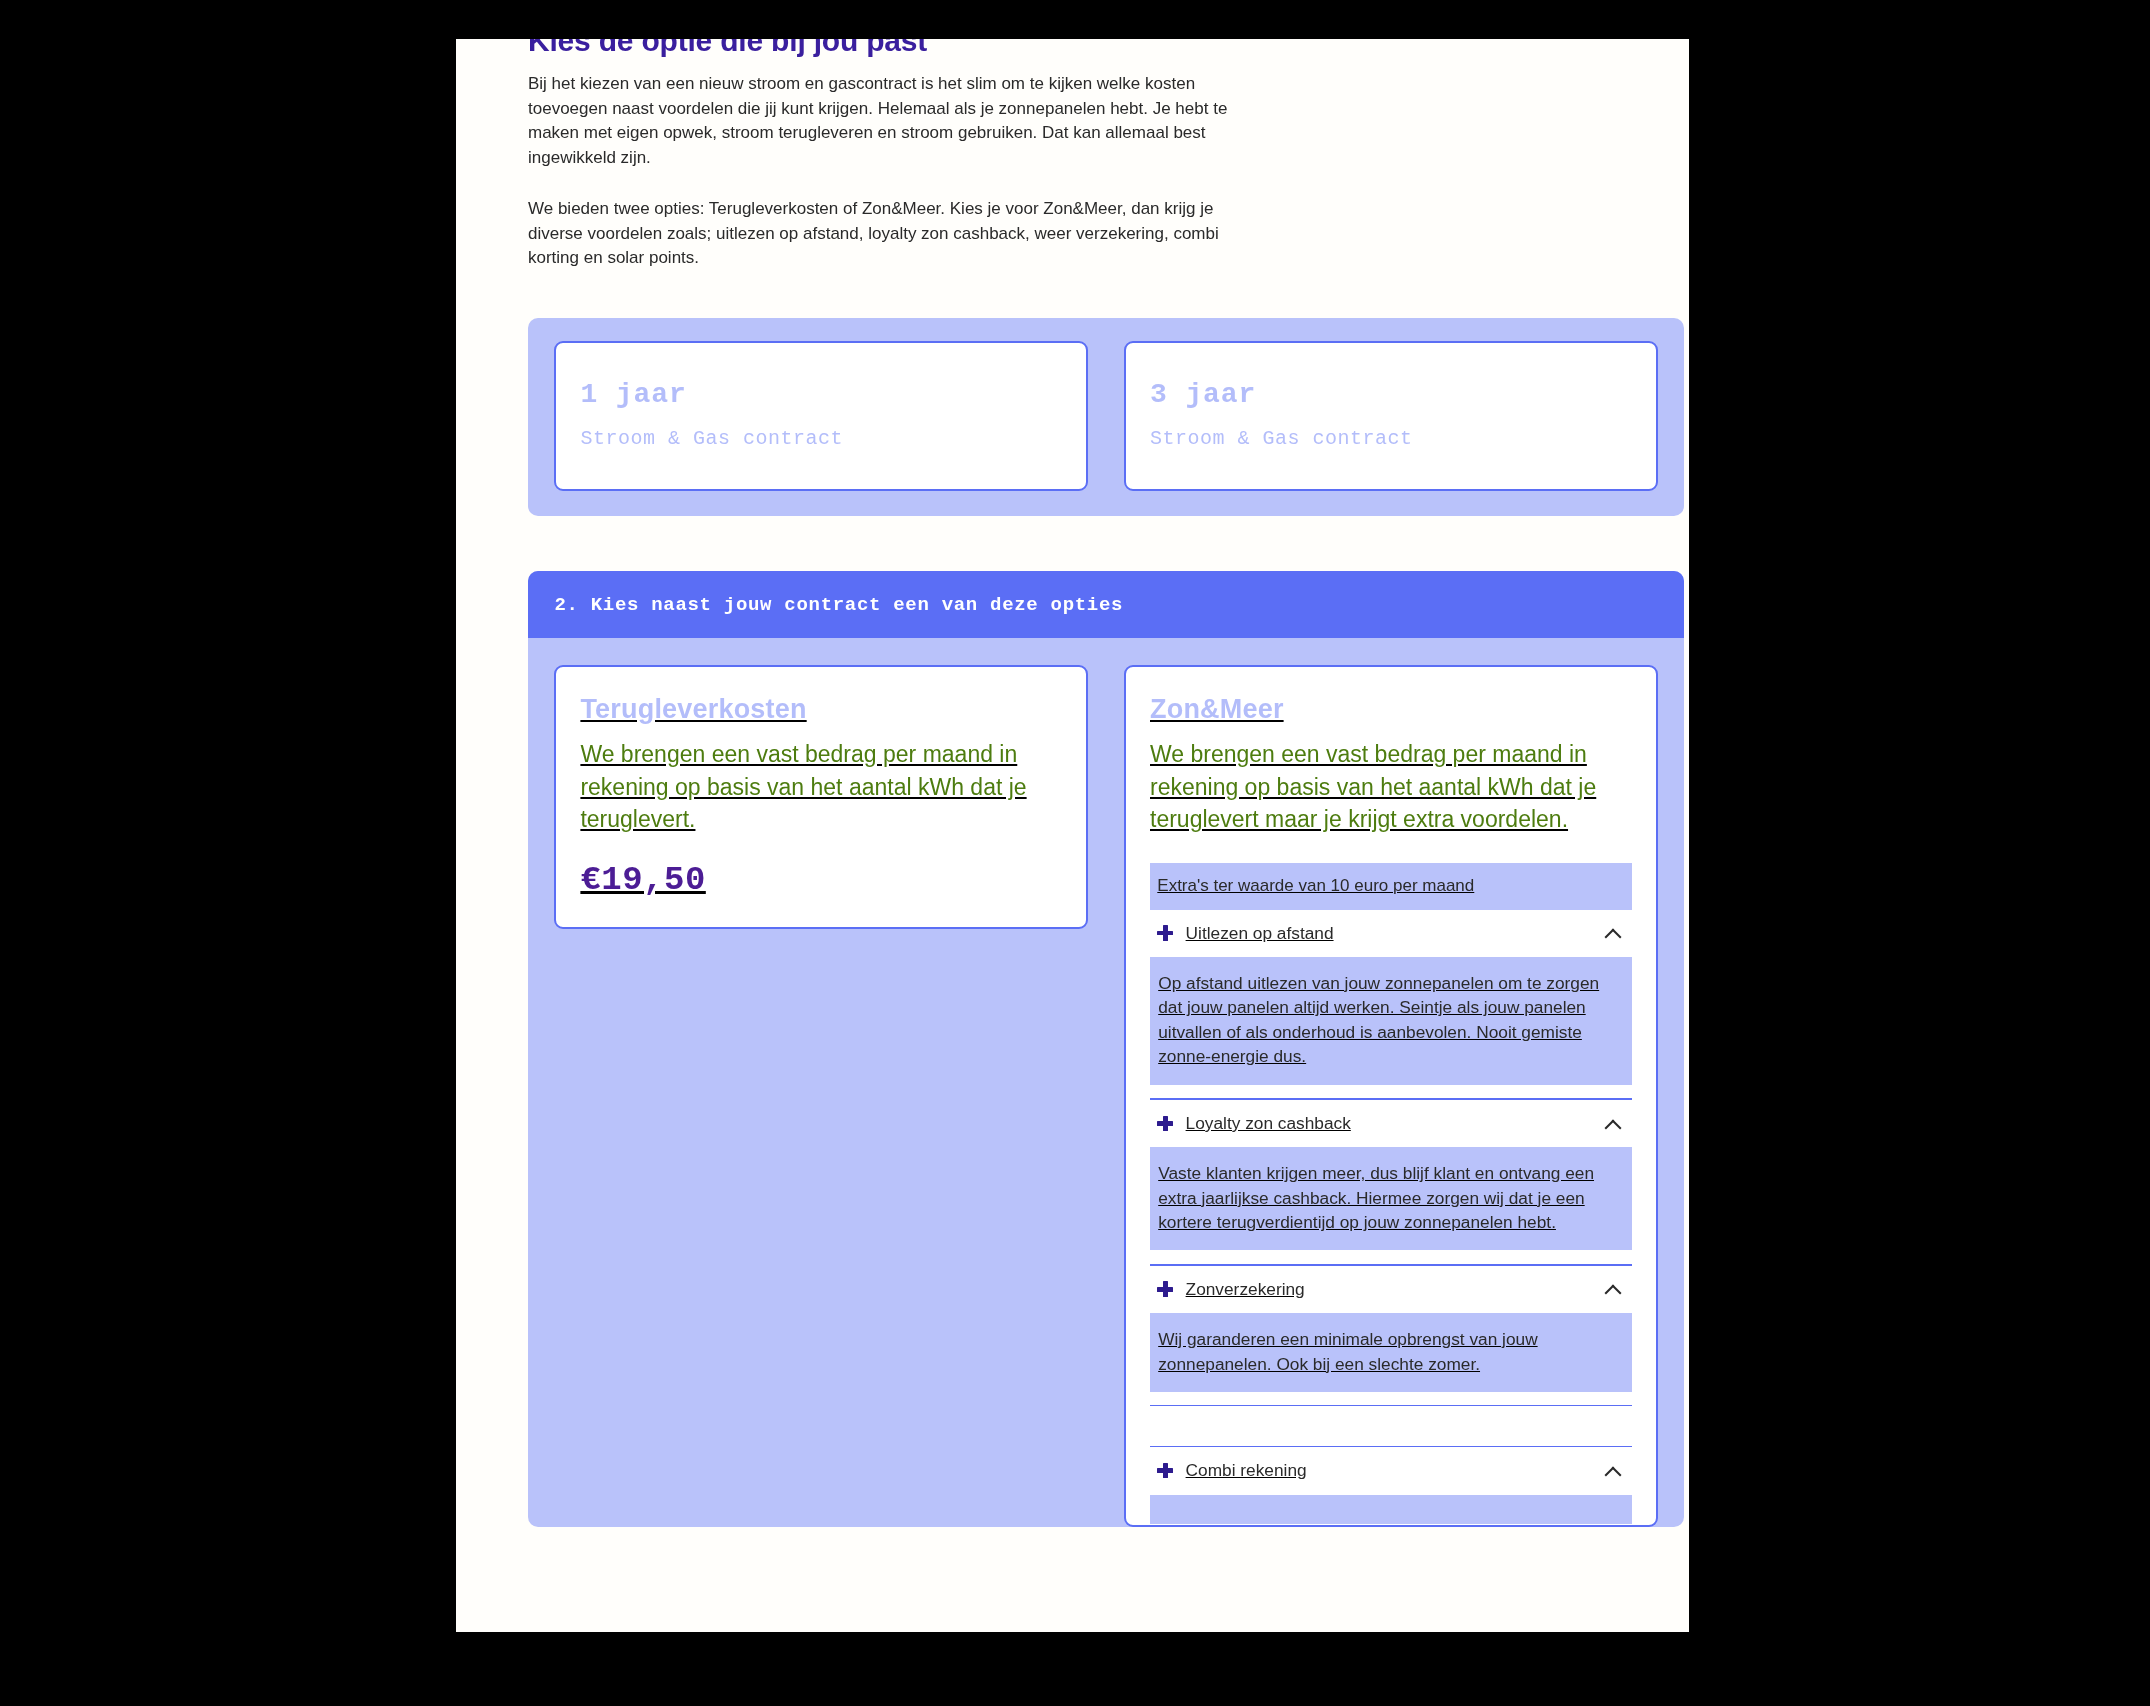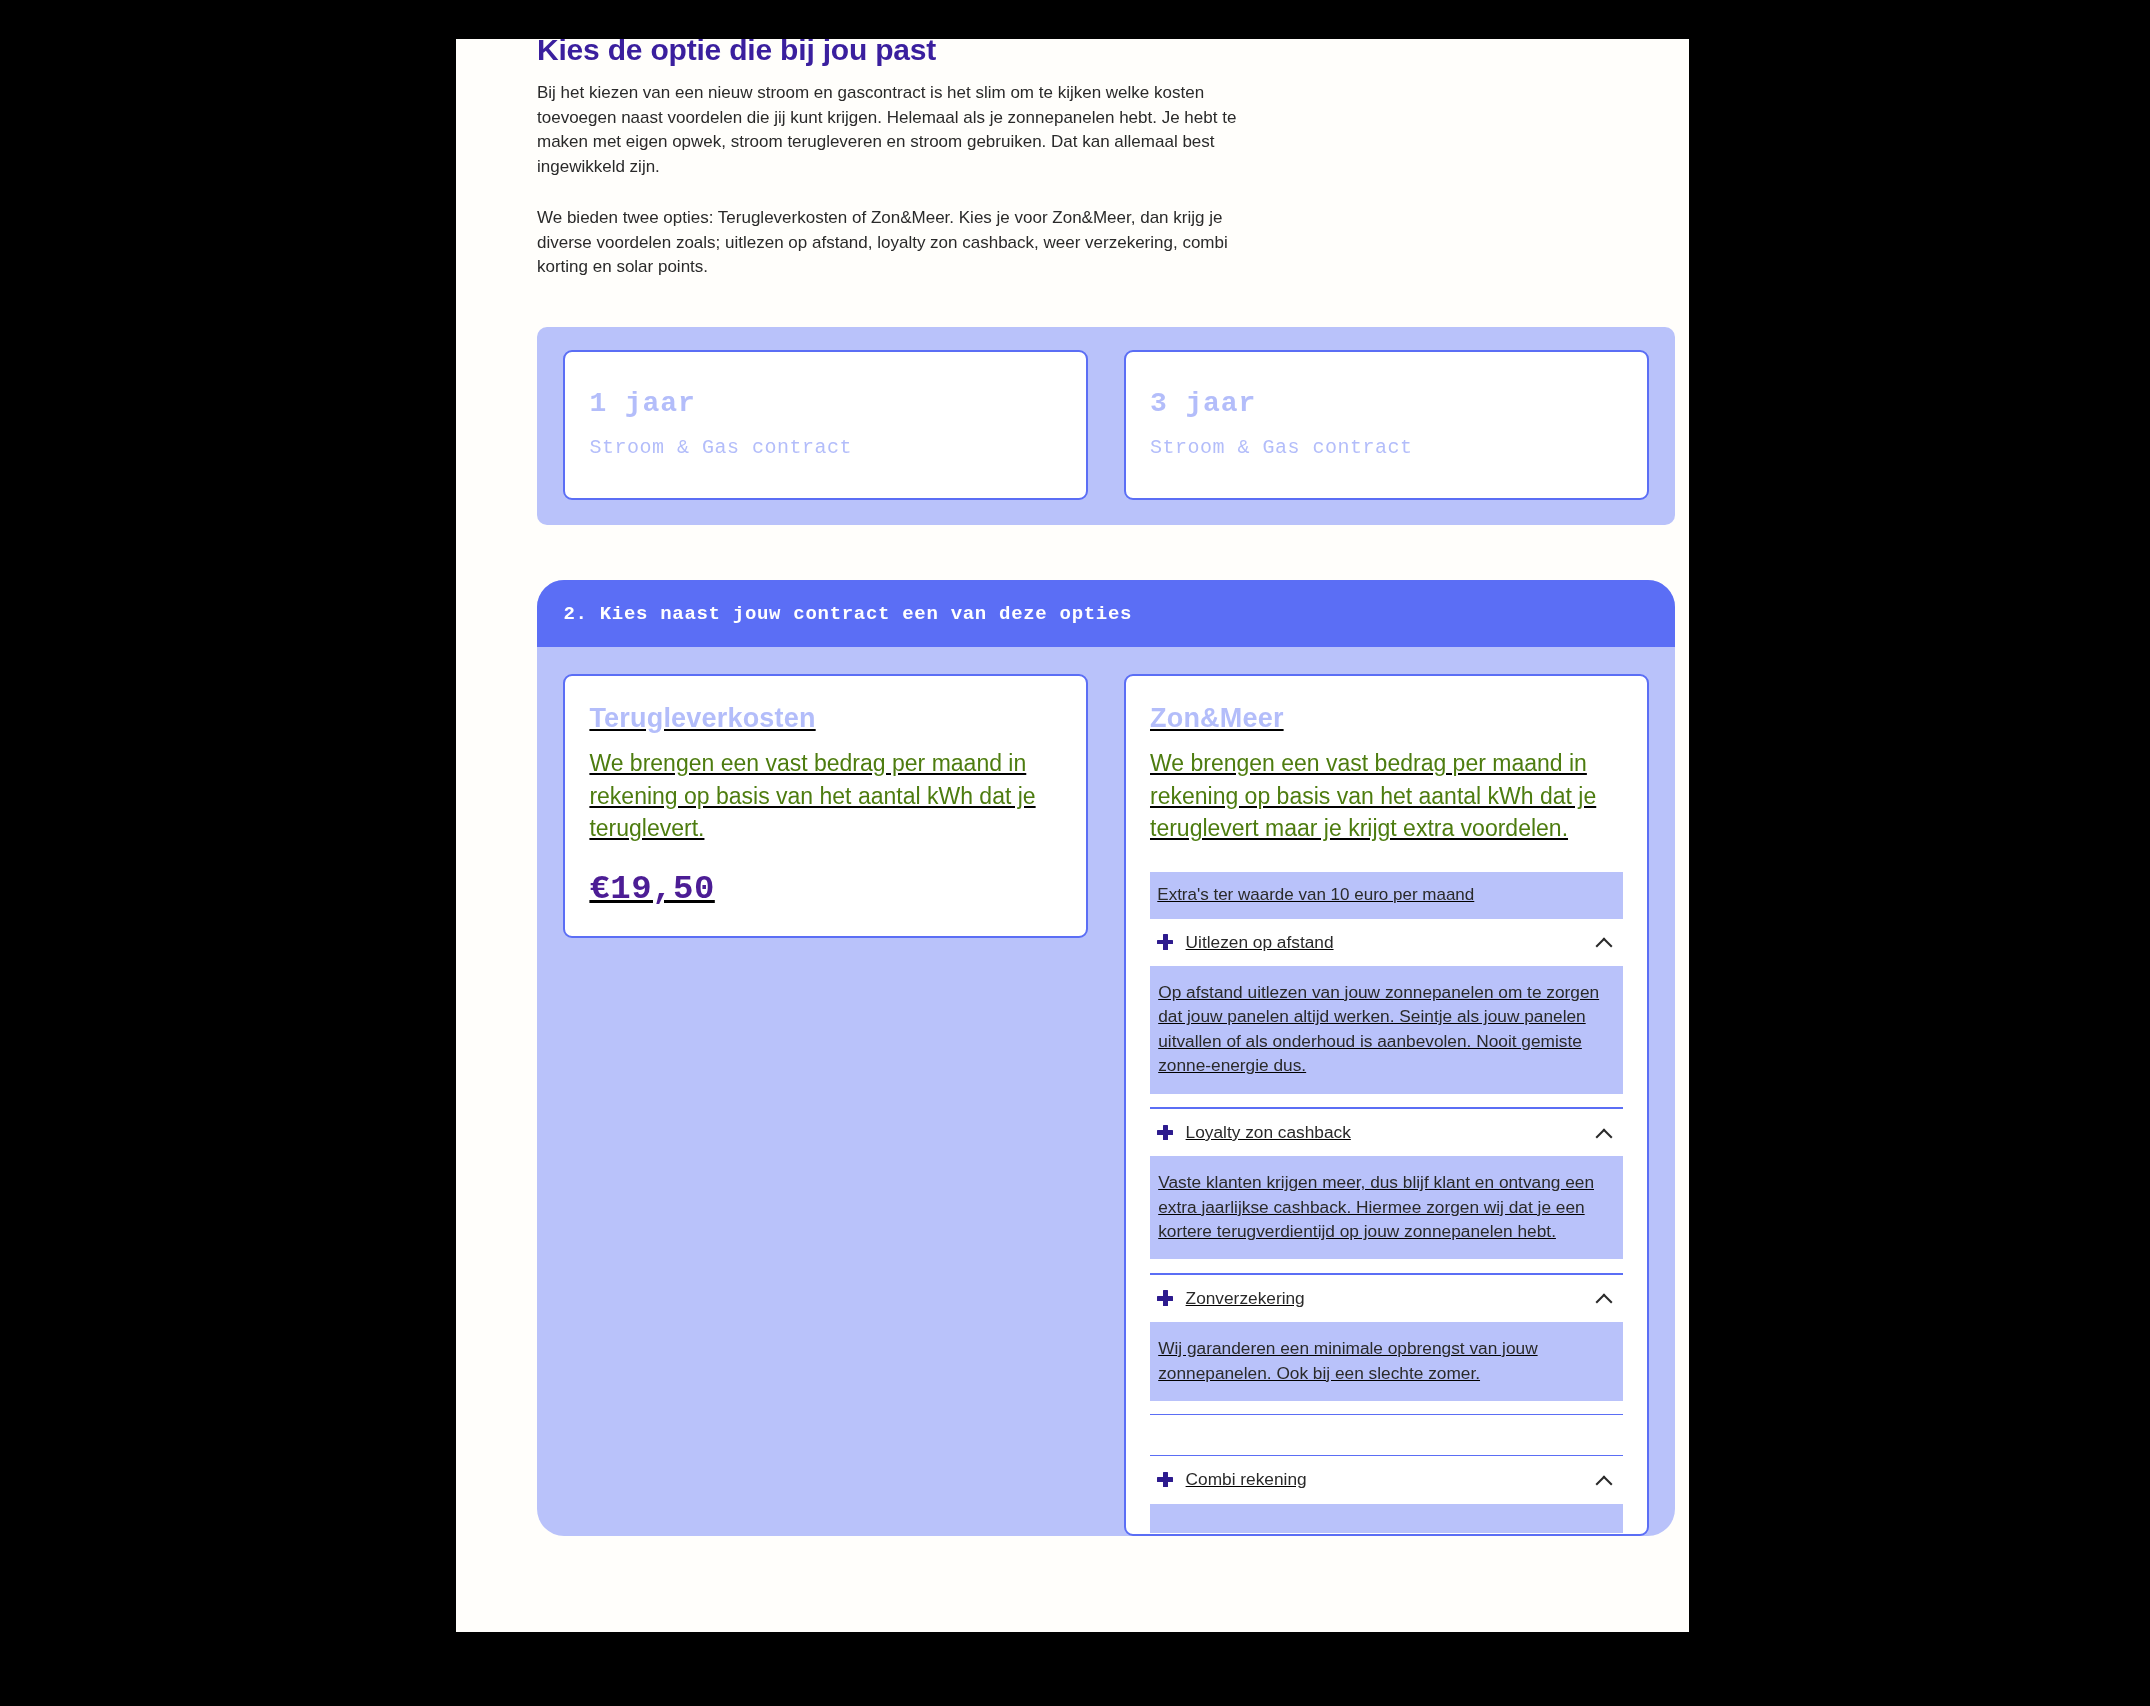--- a/index.html
+++ b/index.html
@@ -25,21 +25,21 @@
     height: 1593px;
     background: #fffefb;
     overflow: hidden;
   }
 
   .content-inner {
     position: absolute;
     left: 0;
     top: 0;
     width: 1300px;
-    padding: 9px;
+    padding: 0;
   }
 
   
   .intro-block {
     padding-left: 72px;
     padding-right: 55px;
     padding-top: 0;
   }
 
   .page-title {
@@ -70,21 +70,21 @@
   
   .step-panel {
     margin-left: 72px;
     margin-right: 72px;
     border-radius: 10px;
     overflow: hidden;
     background: #b9c2fa;
   }
 
   .step-panel--first { margin-top: 48px; }
-  .step-panel--second { margin-top: 55px; border-radius: 27px; }
+  .step-panel--second { margin-top: 55px; }
 
   .step-header {
     background: #5b6ef5;
     height: 67px;
     display: flex;
     align-items: center;
     padding-left: 26.4px;
     padding-right: 26.4px;
   }
 

